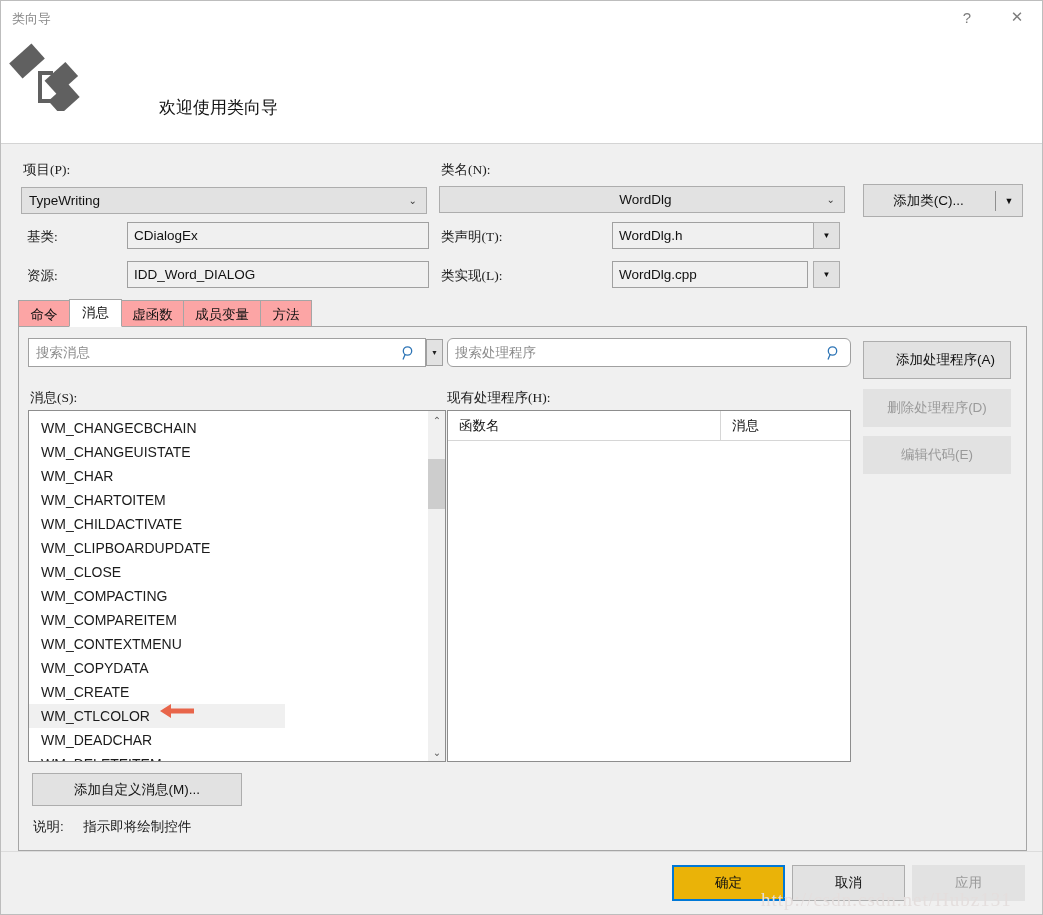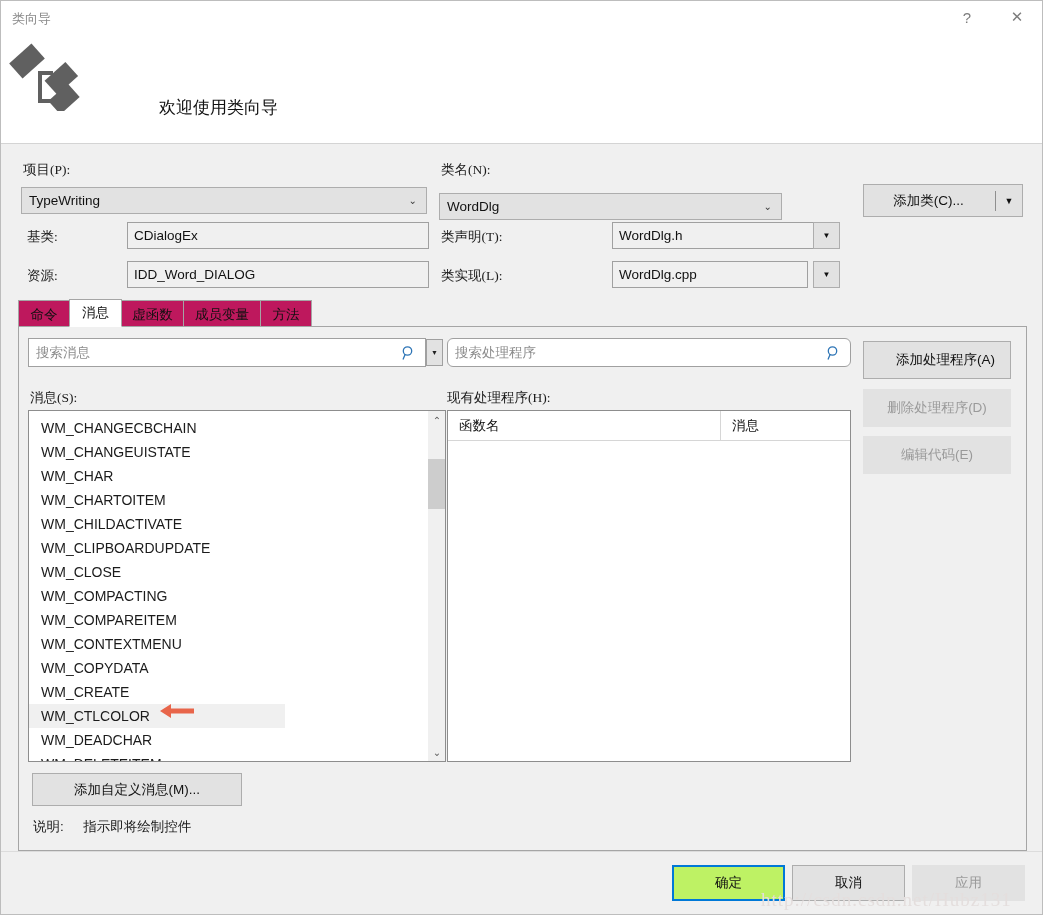--- a/index.html
+++ b/index.html
@@ -166,21 +166,21 @@
     position: absolute;
     left: 17px; top: 299px;
     height: 27px;
   }
   .tab {
     position: absolute;
     top: 0;
     height: 30px;
     box-sizing: border-box;
     border: 1px solid #a5a5a5;
-    background: #be185d;
+    background: #fca5a5;
     display: flex;
     align-items: center;
     justify-content: center;
     font-size: 13.5px;
     color: #111;
     padding: 0 9px;
     cursor: default;
   }
   .tab.selected {
     background: #ffffff;
@@ -313,21 +313,21 @@
     font-size: 13.5px;
     color: #111;
     cursor: default;
   }
   .btn.disabled {
     border-color: #e2e2e2;
     color: #9a9a9a;
   }
   .btn.default {
     border: 2px solid #0078d7;
-    background: #bef264;
+    background: #eab308;
   }
 
   .footer {
     position: absolute;
     left: 0; bottom: 0;
     width: 1041px; height: 62px;
     background: #f0f0f0;
     border-top: 1px solid #dcdcdc;
   }
 
@@ -388,21 +388,21 @@
 
   <div class="form-area">
 
     <div class="lbl" style="left:22px; top:16px;">项目(P):</div>
     <div class="lbl" style="left:440px; top:16px;">类名(N):</div>
 
     <div class="combo" style="left:20px; top:42px; width:406px;">
       <span>TypeWriting</span>
       <span class="caret">⌄</span>
     </div>
-    <div class="combo" style="left:438px; top:48px; width:343px;">
+    <div class="combo" style="left:438px; top:41px; width:406px;justify-content:center;">
       <span>WordDlg</span>
       <span class="caret">⌄</span>
     </div>
 
     <div class="splitbtn" style="left:862px; top:39px; width:160px;">
       <div class="sb-main">添加类(C)...</div>
       <div class="sb-sep"></div>
       <div class="sb-arrow">▼</div>
     </div>
 

